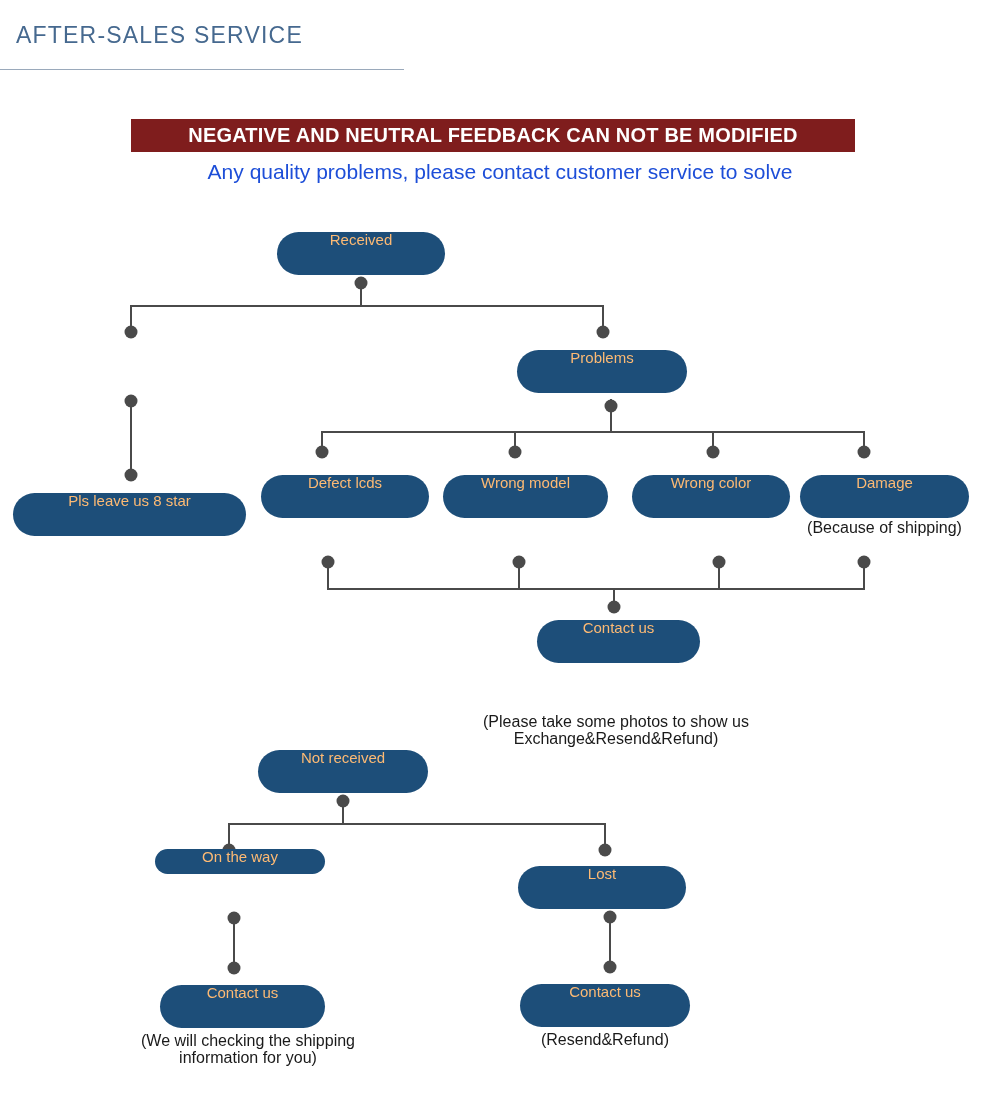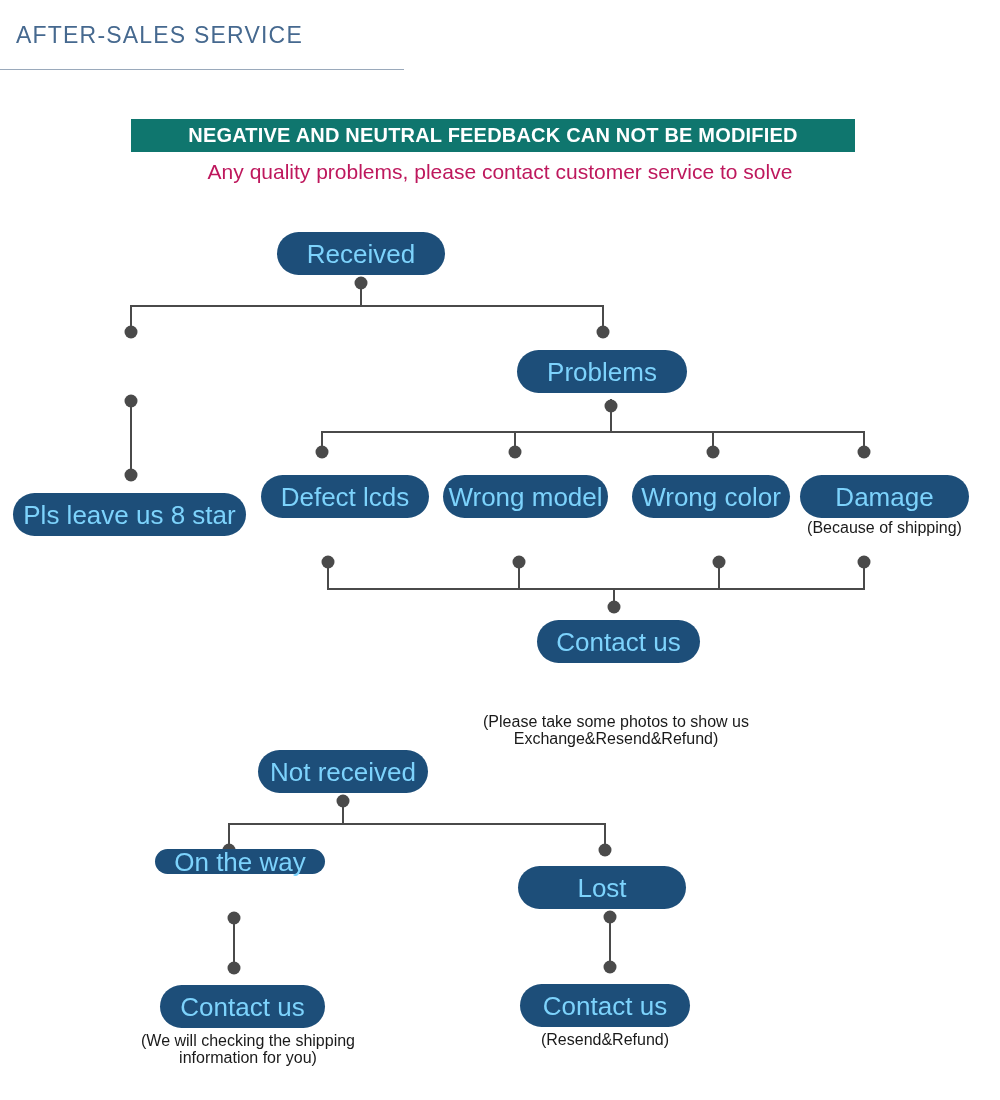--- a/index.html
+++ b/index.html
@@ -40,54 +40,53 @@
     background: #9aa9bb;
   }
 
   
   .banner {
     position: absolute;
     left: 131px;
     top: 119px;
     width: 724px;
     height: 33px;
-    background: #0f766e;
+    background: #7f1d1d;
     display: flex;
     align-items: center;
     justify-content: center;
   }
   .banner-text {
     color: #ffffff;
     font-size: 20px;
     font-weight: 600;
     letter-spacing: 0.2px;
     white-space: nowrap;
   }
   .subtitle {
     position: absolute;
     left: 0;
     top: 160px;
     width: 1000px;
     text-align: center;
-    color: #be185d;
+    color: #1d4ed8;
     font-size: 21px;
     font-weight: 400;
     white-space: nowrap;
   }
 
   
   .pill {
     position: absolute;
     background: #1d4e79;
     border-radius: 999px;
-    color: #7dd3fc;
+    color: #fdba74;
     display: flex;
-    align-items: center;
     justify-content: center;
-    font-size: 26px;
+    font-size: 15px;
     font-weight: 400;
     box-sizing: border-box;
     padding: 0 10px;
     white-space: nowrap;
     line-height: 1;
   }
 
   
   .caption {
     position: absolute;

